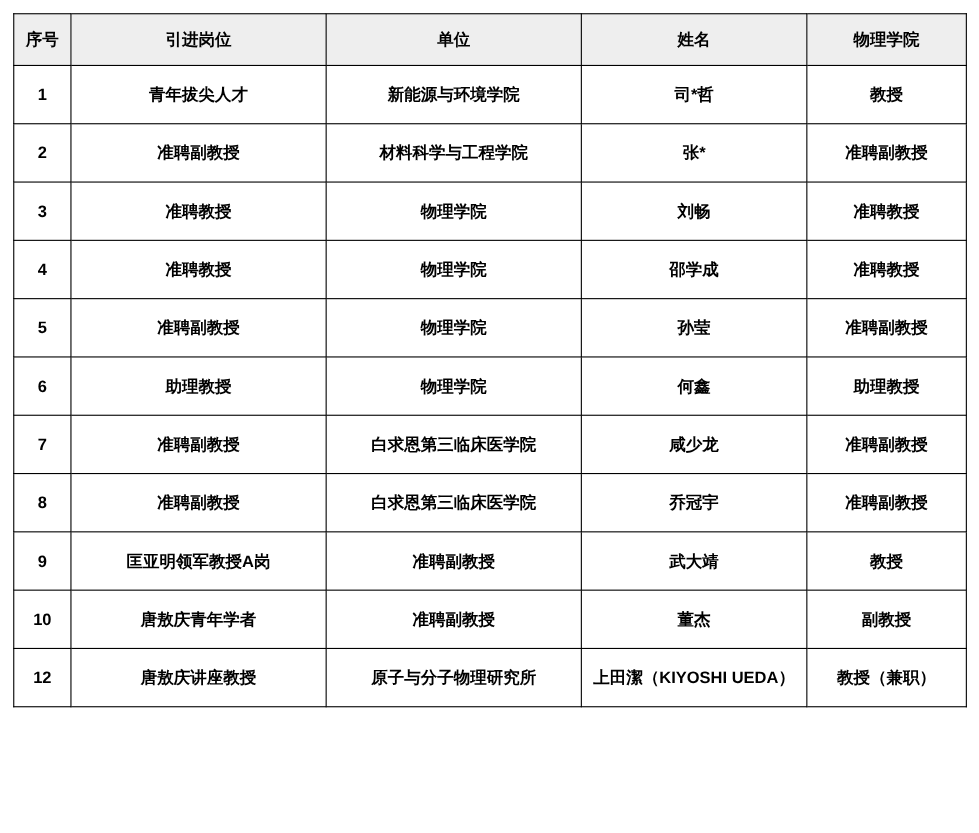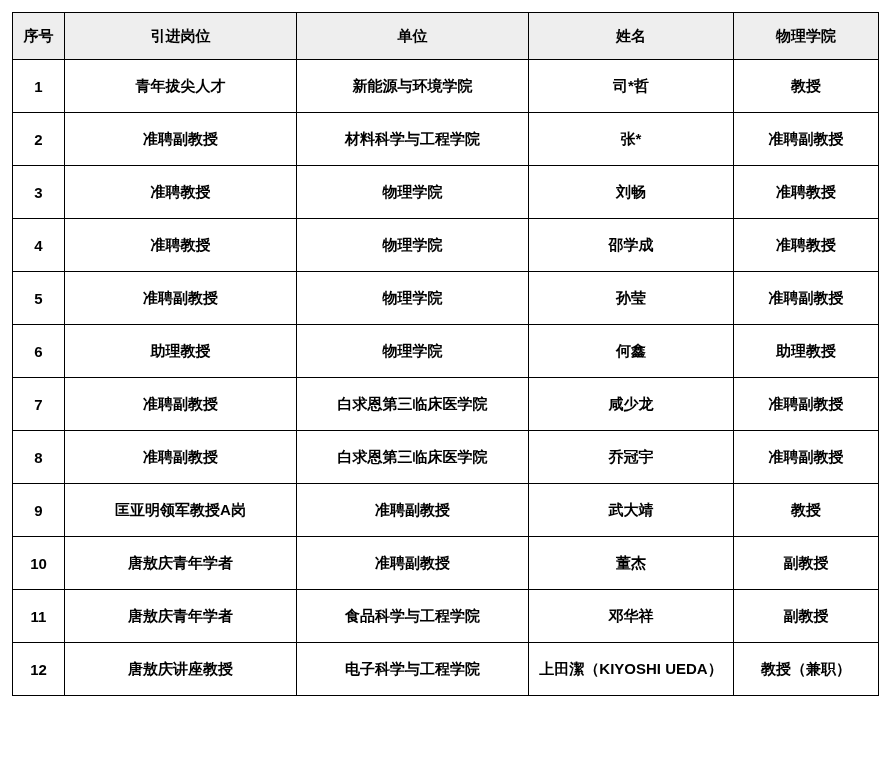--- a/index.html
+++ b/index.html
@@ -141,28 +141,21 @@
         <td>教授</td>
       </tr>
       <tr>
         <td>10</td>
         <td>唐敖庆青年学者</td>
         <td>准聘副教授</td>
         <td>董杰</td>
         <td>副教授</td>
       </tr>
       <tr>
-        <td>11</td>
-        <td>唐敖庆青年学者</td>
-        <td>食品科学与工程学院</td>
-        <td>邓华祥</td>
-        <td>副教授</td>
-      </tr>
-      <tr>
         <td>12</td>
         <td>唐敖庆讲座教授</td>
-        <td>电子科学与工程学院</td>
+        <td>原子与分子物理研究所</td>
         <td class="cell-latin">上田潔（KIYOSHI UEDA）</td>
         <td>教授（兼职）</td>
       </tr>
     </tbody>
   </table>
 </div>
 
 </body></html>

